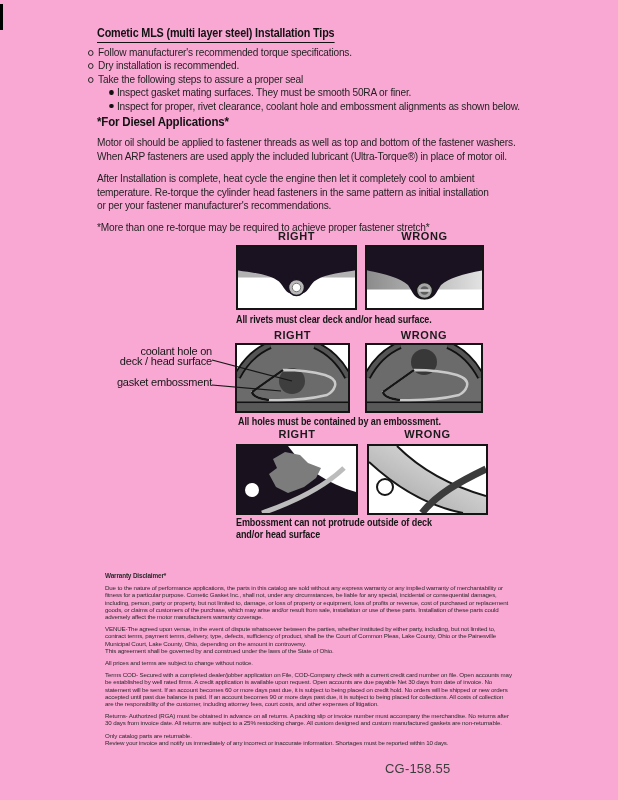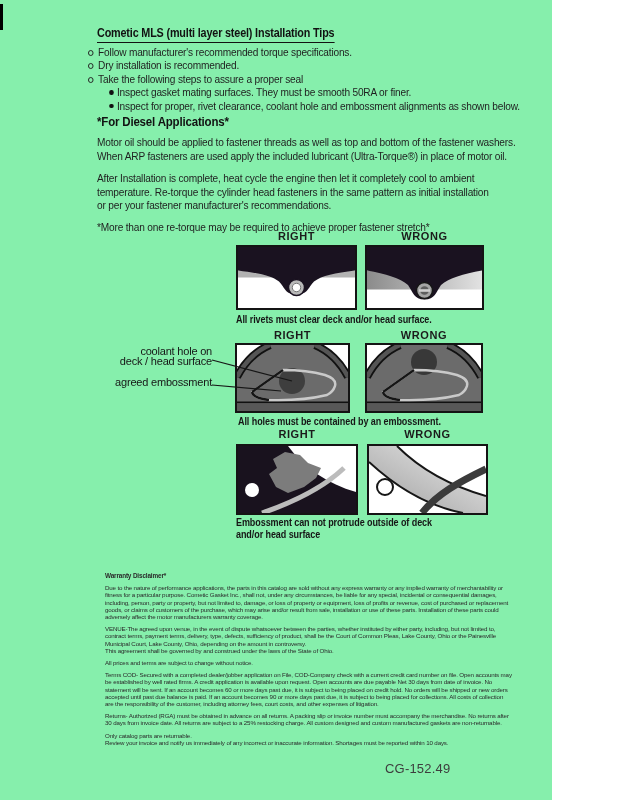--- a/index.html
+++ b/index.html
@@ -1,18 +1,18 @@
 <!DOCTYPE html>
 <html><head>
 <meta charset="utf-8">
 <style>
   html,body { margin:0; padding:0; }
   body { width:618px; height:800px; background:#ffffff; overflow:hidden;
          font-family:"Liberation Sans","DejaVu Sans",sans-serif; color:#1f1f1f; }
-  .page { position:relative; width:552px; height:800px; background:#86efac; }
+  .page { position:relative; width:618px; height:800px; background:#f9a8d4; }
   .abs { position:absolute; }
 
   .edge-mark { left:0; top:4px; width:3px; height:26px; background:#000; }
 
   .title { left:97px; top:25px; font-size:13.5px; font-weight:bold; color:#121212;
            letter-spacing:-0.2px; white-space:nowrap;
            border-bottom:1.6px solid #121212; padding-bottom:2px;
            transform:scaleX(0.80); transform-origin:0 0; }
 
   .cx92 { transform:scaleX(0.92); transform-origin:0 0; }
@@ -123,21 +123,21 @@
     </svg>
   </div>
 
   <div class="abs caption cx82" style="left:236px; top:313px; width:270px;">All rivets must clear deck and/or head surface.</div>
 
   <div class="abs rw-label" style="left:235px; top:329px; width:115px;">RIGHT</div>
   <div class="abs rw-label" style="left:365px; top:329px; width:118px;">WRONG</div>
 
   <div class="abs annot" style="left:100px; top:347px; width:112px;">coolant hole on
 deck / head surface</div>
-  <div class="abs annot" style="left:100px; top:378px; width:112px;">agreed embossment</div>
+  <div class="abs annot" style="left:100px; top:378px; width:112px;">gasket embossment</div>
 
   <div class="panel" style="left:235px; top:343px;">
     <svg width="111" height="66">
       <rect x="0" y="0" width="111" height="66" fill="#6b6b6b"></rect>
       <path d="M0,0 L29,0 Q10,7 0,28 Z" fill="#ffffff"></path>
       <path d="M111,0 L82,0 Q101,7 111,28 Z" fill="#ffffff"></path>
       <path d="M33,0 Q12,9 0,32" fill="none" stroke="#111111" stroke-width="8"></path>
       <path d="M33,0 Q12,9 0,32" fill="none" stroke="#555555" stroke-width="4.5"></path>
       <path d="M78,0 Q99,9 111,32" fill="none" stroke="#111111" stroke-width="8"></path>
       <path d="M78,0 Q99,9 111,32" fill="none" stroke="#555555" stroke-width="4.5"></path>
@@ -224,15 +224,15 @@
 be established by well rated firms.  A credit application is available upon request.  Open accounts are due payable Net 30 days from date of invoice.  No
 statement will be sent.  If an account becomes 60 or more days past due, it is subject to being placed on credit hold.  No orders will be shipped or new orders
 accepted until past due balance is paid.  If an account becomes 90 or more days past due, it is subject to being placed for collections.  All costs of collection
 are the responsibility of the customer, including attorney fees, court costs, and other expenses of litigation.</p>
     <p>Returns- Authorized (RGA) must be obtained in advance on all returns.  A packing slip or invoice number must accompany the merchandise.  No returns after
 30 days from invoice date.  All returns are subject to a 25% restocking charge.  All custom designed and custom manufactured gaskets are non-returnable.</p>
     <p>Only catalog parts are returnable.
 Review your invoice and notify us immediately of any incorrect or inaccurate information.  Shortages must be reported within 10 days.</p>
   </div>
 
-  <div class="abs doc-code">CG-152.49</div>
+  <div class="abs doc-code">CG-158.55</div>
 
 </div>
 
 </body></html>

